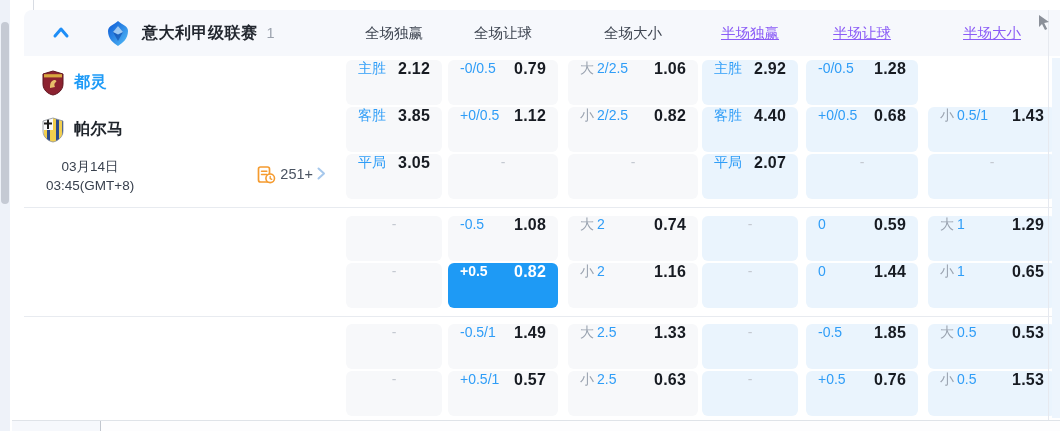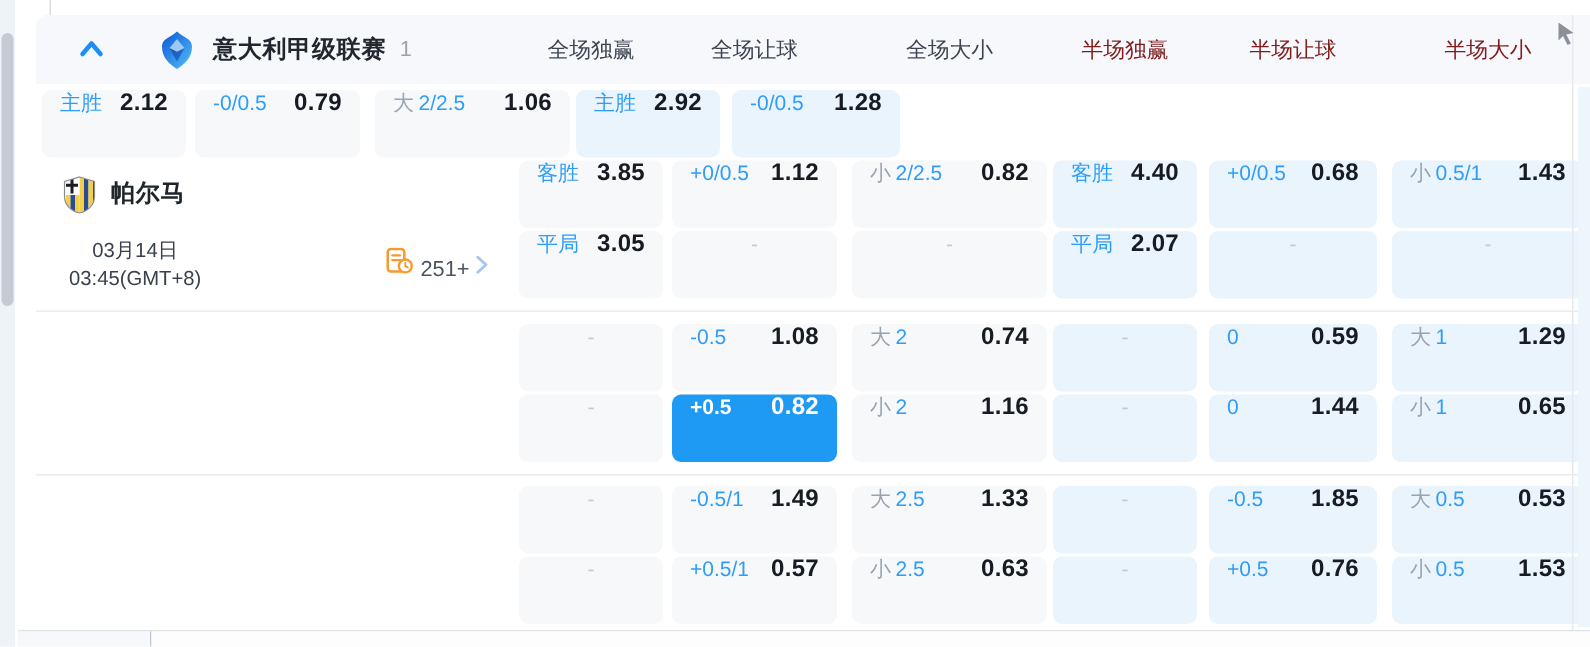--- a/index.html
+++ b/index.html
@@ -12,38 +12,38 @@
   
   .table{position:absolute;left:24px;top:10px;right:0;}
   .header-row{display:flex;align-items:center;height:46px;width:1036px;background:#f6f8fc;border-radius:8px 0 0 0;}
   .left-col{width:318px;flex:none;display:flex;align-items:center;padding-left:10px;height:100%;}
   .collapse-btn{margin-left:16px;width:22px;height:22px;display:flex;align-items:center;justify-content:center;cursor:pointer;}
   .league-logo{margin-left:33px;display:flex;align-items:center;}
   .league-name{margin-left:11px;font-size:16px;font-weight:700;color:#22272f;letter-spacing:.5px;}
   .league-count{margin-left:9px;font-size:14.5px;color:#9ba2ad;}
   .hcol{flex:none;text-align:center;font-size:14.5px;}
   .hcol.fullh{color:#3e4551;}
-  .hcol.halfh{color:#7f1d1d;}
+  .hcol.halfh{color:#8b5cf6;text-decoration:underline;}
   .c1{width:96px;margin-left:4px;}
   .c2{width:110px;margin-left:6px;}
   .c3{width:130px;margin-left:10px;}
   .c4{width:96px;margin-left:4px;}
   .c5{width:112px;margin-left:8px;}
   .c6{width:128px;margin-left:10px;}
   .section{margin:0;}
   .section.s0{margin-top:4px;}
   .row{display:flex;align-items:stretch;height:45px;margin-bottom:2px;}
   .team-wrap{display:flex;align-items:center;}
   .team-crest{margin-left:8px;display:flex;align-items:center;}
   .team-name{margin-left:10px;font-size:16px;font-weight:700;letter-spacing:.5px;cursor:pointer;}
   .team-name.home{color:#1e9bf7;}
   .team-name.away{color:#20252c;}
   .dt-row{display:flex;align-items:center;width:100%;}
   .dt{margin-left:12px;text-align:center;font-size:13.5px;color:#39414e;line-height:1.4;}
-  .markets{margin-left:auto;margin-right:16px;display:flex;align-items:flex-end;gap:4px;cursor:pointer;}
+  .markets{margin-left:auto;margin-right:16px;display:flex;align-items:flex-start;gap:4px;cursor:pointer;}
   .markets-count{font-size:14.5px;color:#4a5361;}
   .cell{border-radius:6px;display:flex;align-items:flex-start;padding:0 12px;flex:none;cursor:pointer;}
   .cell.full{background:#f7f8fa;}
   .cell.half{background:#eaf4fd;}
   .cell .lbl{font-size:14px;color:#2f9df7;white-space:nowrap;}
   .cell .pre{color:#9aa3b0;margin-right:3px;}
   .cell .val{margin-left:auto;font-size:16px;font-weight:700;color:#171b22;letter-spacing:.2px;}
   .cell.dashcell{justify-content:center;cursor:default;}
   .dashmark{color:#c4c9d1;font-size:14px;}
   .cell.hl{background:#1e9af5;}
@@ -97,20 +97,33 @@
   <div class="hcol c1 fullh">全场独赢</div>
       <div class="hcol c2 fullh">全场让球</div>
       <div class="hcol c3 fullh">全场大小</div>
       <div class="hcol c4 halfh">半场独赢</div>
       <div class="hcol c5 halfh">半场让球</div>
       <div class="hcol c6 halfh">半场大小</div>
     </div>
   <div id="odds-body">
       <div class="section s0">
         <div class="row">
+          <div class="left-col">
+            <div class="team-wrap">
+              <span class="team-crest">
+                <svg width="22" height="26" viewBox="0 0 22 26">
+                  <path d="M11 1 L21 4 V14 C21 20 16 24 11 25 C6 24 1 20 1 14 V4 Z" fill="#8c2230" stroke="#5f151f" stroke-width="1"></path>
+                  <path d="M2 4.5 H20 V8 H2 Z" fill="#8c2230"></path>
+                  <rect x="2" y="4.2" width="18" height="3.2" fill="#d9a83f"></rect>
+                  <path d="M8 18 C8 13 9 11 12 10 C14 9.5 15 11 14 12 C12 13 12 15 13 17 Z" fill="#e8c06a"></path>
+                </svg>
+              </span>
+              <span class="team-name home">都灵</span>
+            </div>
+          </div>
           <div class="cell c1 full">
             <span class="lbl"><span class="num">主胜</span></span>
             <span class="val">2.12</span>
           </div>
           <div class="cell c2 full">
             <span class="lbl"><span class="num">-0/0.5</span></span>
             <span class="val">0.79</span>
           </div>
           <div class="cell c3 full">
             <span class="lbl"><span class="pre">大</span><span class="num">2/2.5</span></span>

